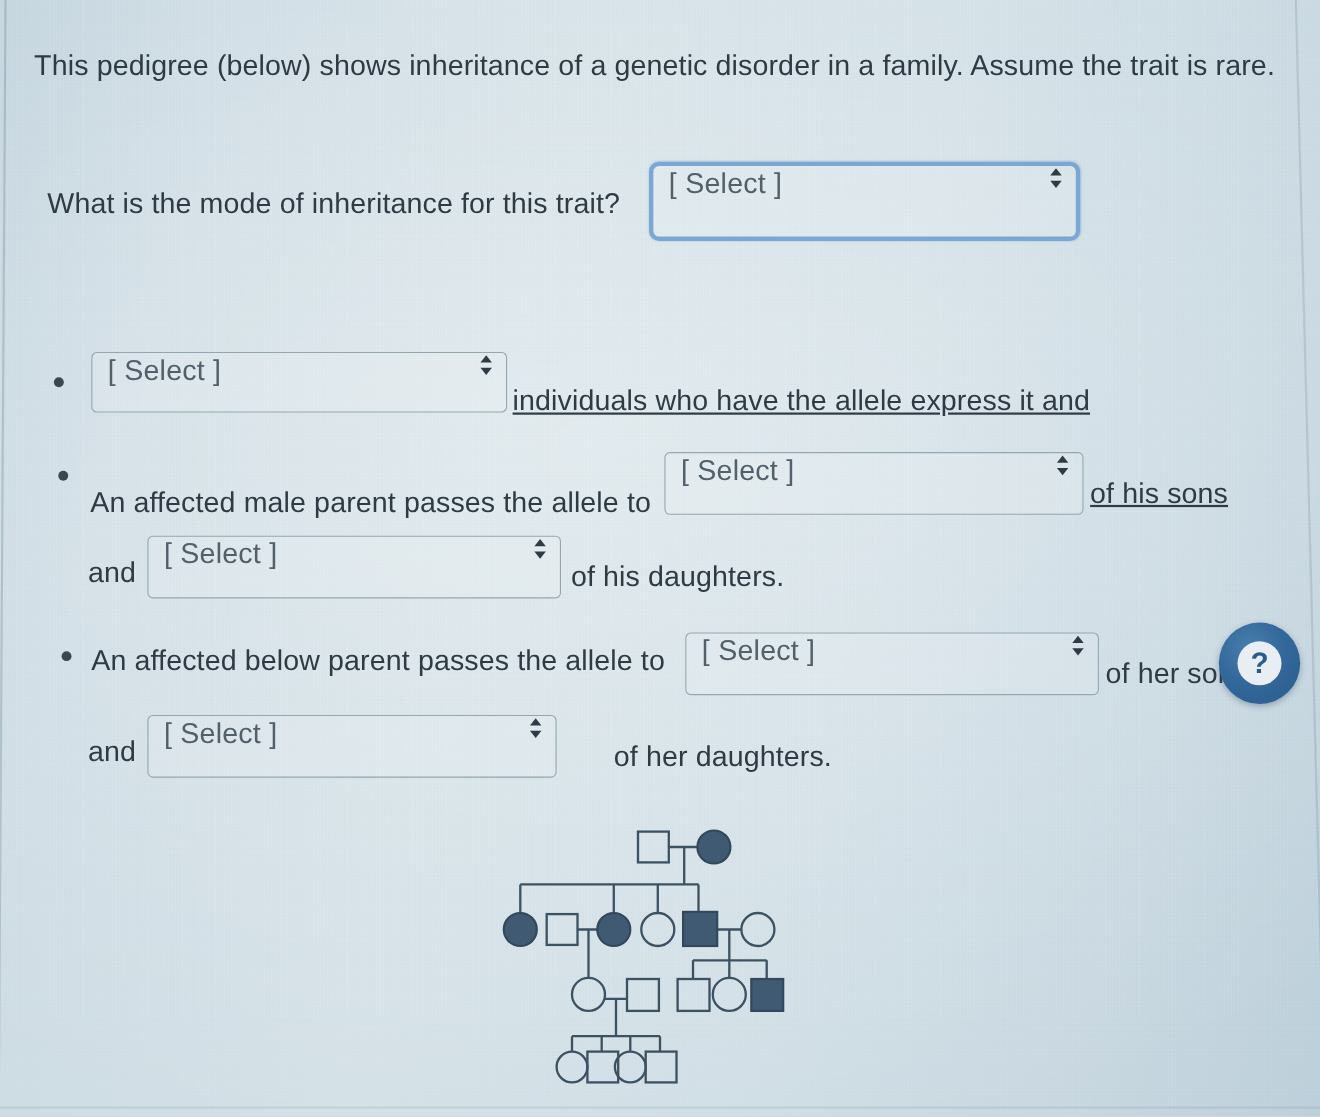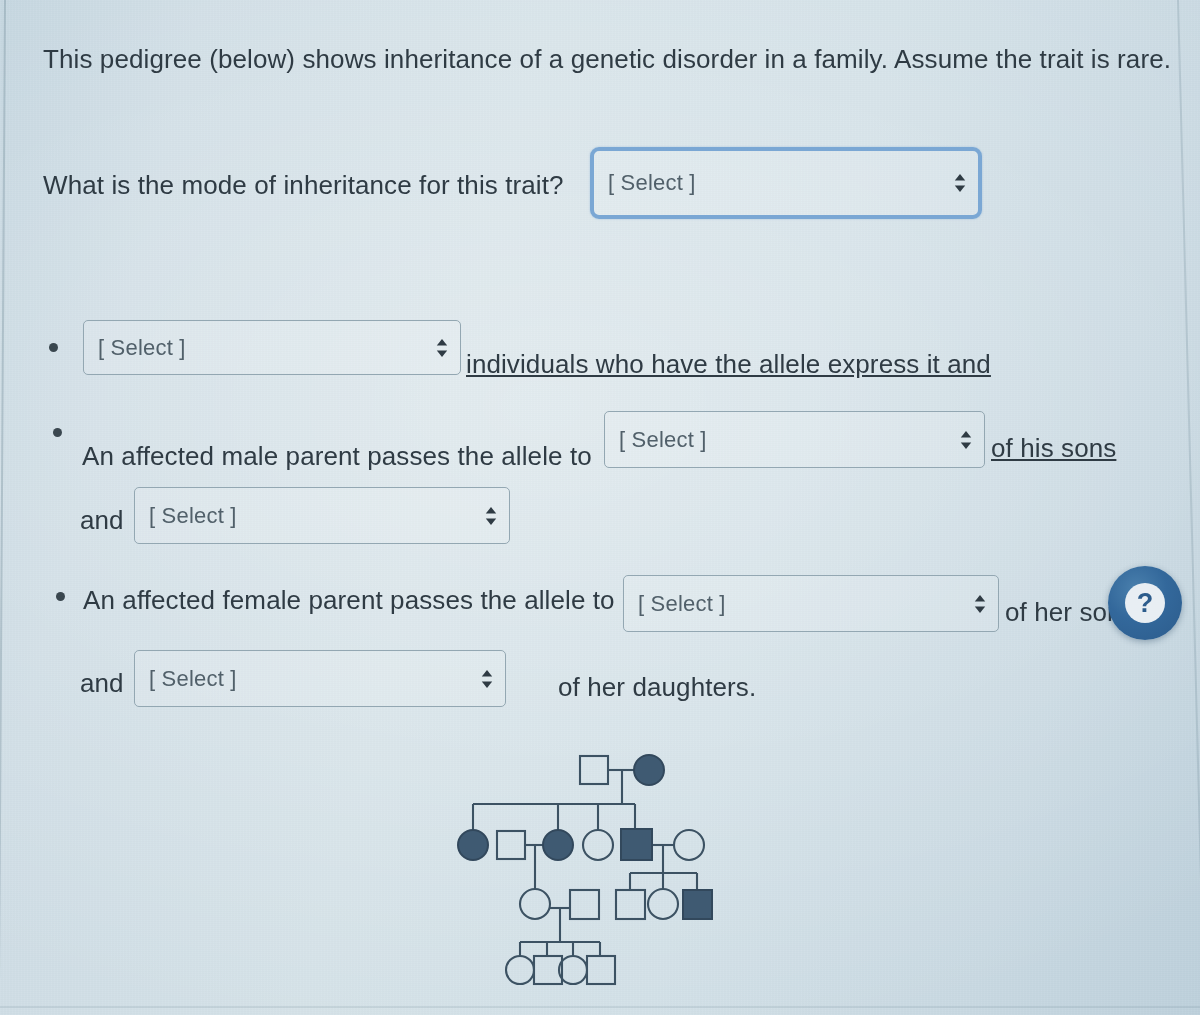--- a/index.html
+++ b/index.html
@@ -56,45 +56,43 @@
     font-size: 26px;
     line-height: 42px;
     letter-spacing: .1px;
     color: #2f3b44;
     white-space: nowrap;
   }
   #prompt-line {
     left: 31px; top: 38px;
     width: 1130px;
     white-space: normal;
-    margin-left: 12px;
   }
   #question-label { left: 43px; top: 164px; }
   #because-label  { left: 32px; top: 256px; }
 
   .bullet-dot {
     position: absolute;
     width: 9px; height: 9px;
     border-radius: 50%;
     background: #3a474f;
   }
 
   
   .select {
     position: absolute;
     box-sizing: border-box;
     background: rgba(255,255,255,0.13);
     border: 1.5px solid #93a7b2;
     border-radius: 5px;
     display: flex;
-    align-items: center;
     padding-left: 14px;
     padding-right: 10px;
     color: #51606a;
-    font-size: 22px;
+    font-size: 26px;
     letter-spacing: .2px;
   }
   .select.focused {
     border: 4px solid #7aa7d4;
     border-radius: 9px;
     box-shadow: 0 0 2px rgba(120,165,210,.55);
   }
   .select .sel-text {
     flex: 1 1 auto;
     white-space: nowrap;
@@ -193,24 +191,25 @@
   <div class="qtext" style="left:80px; top:499px;">and</div>
 
   <div class="select" id="select-male-daughters" style="left:134px; top:487px; width:376px; height:57px;">
     <span class="sel-text">[ Select ]</span>
     <svg class="chev" viewBox="0 0 16 22">
       <path d="M8 2 L13.2 8.6 L2.8 8.6 Z" fill="#2f3b44"></path>
       <path d="M8 20 L13.2 13.4 L2.8 13.4 Z" fill="#2f3b44"></path>
     </svg>
   </div>
 
+  <div class="qtext" style="left:519px; top:503px;">of his daughters.</div>
 
   <div class="bullet-dot" style="left:56px; top:592px;"></div>
 
-  <div class="qtext" style="left:83px; top:579px;">An affected female parent passes the allele to</div>
+  <div class="qtext" style="left:83px; top:579px;">An affected below parent passes the allele to</div>
 
   <div class="select" id="select-female-sons" style="left:623px; top:575px; width:376px; height:57px;">
     <span class="sel-text">[ Select ]</span>
     <svg class="chev" viewBox="0 0 16 22">
       <path d="M8 2 L13.2 8.6 L2.8 8.6 Z" fill="#2f3b44"></path>
       <path d="M8 20 L13.2 13.4 L2.8 13.4 Z" fill="#2f3b44"></path>
     </svg>
   </div>
 
   <div class="qtext" style="left:1005px; top:591px;">of her sons</div>

